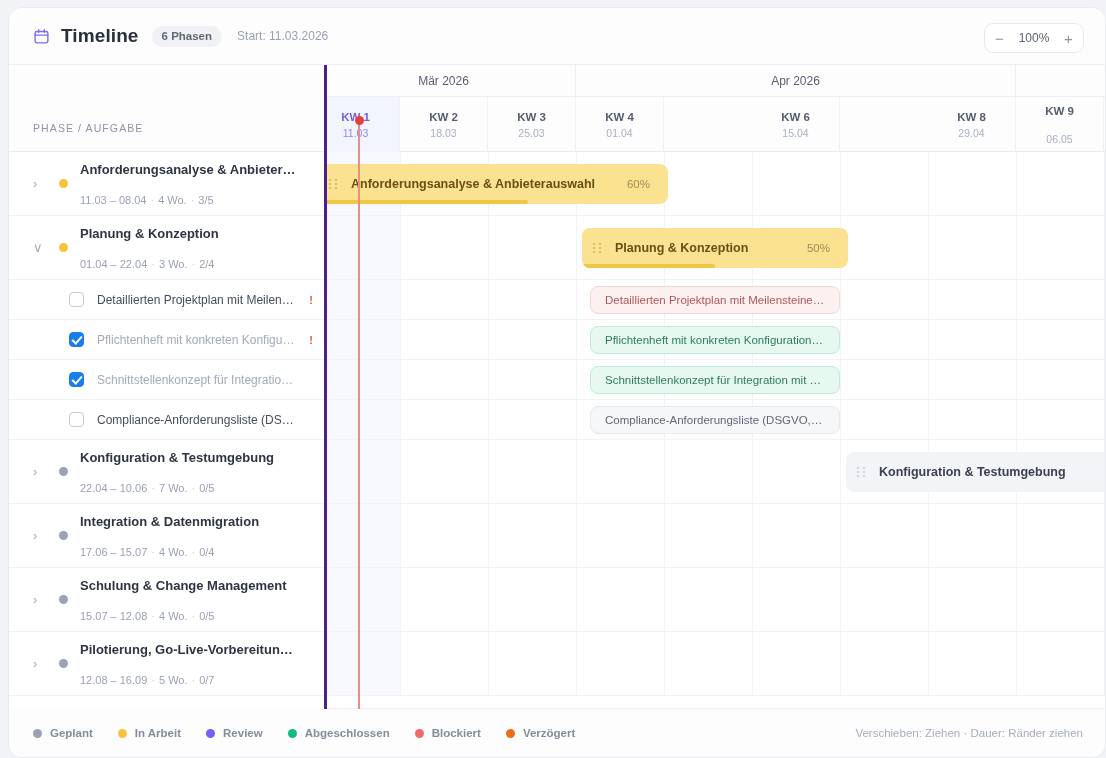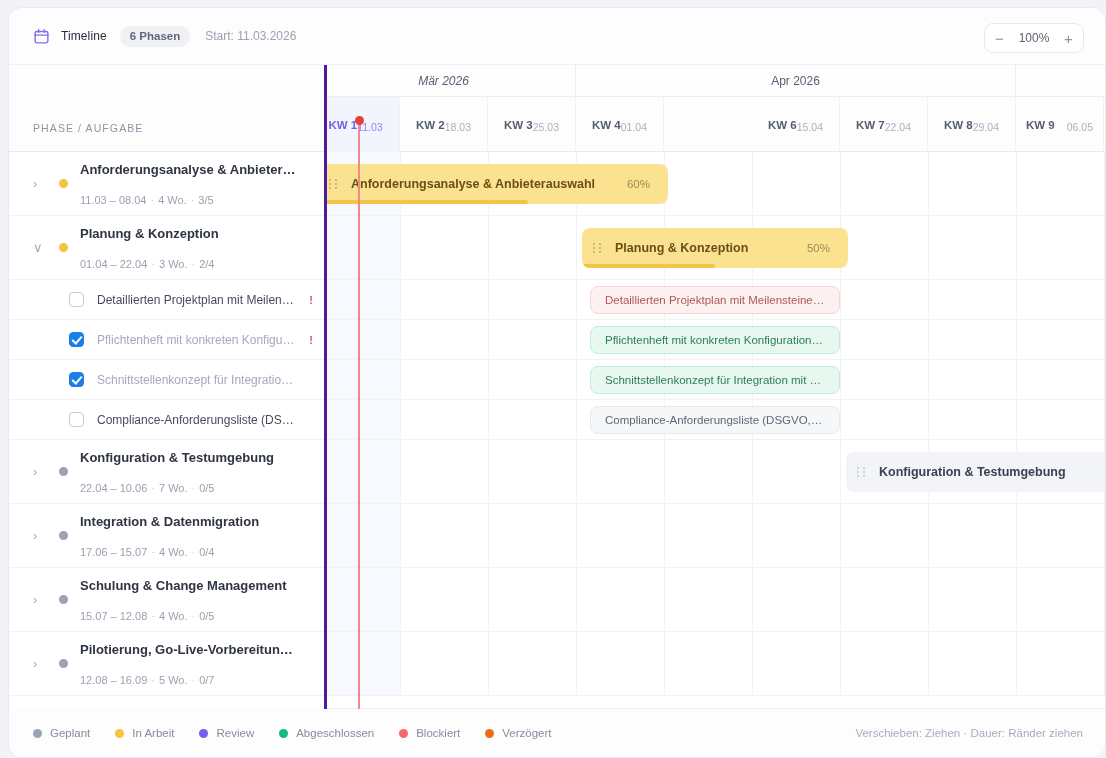--- a/index.html
+++ b/index.html
@@ -23,21 +23,21 @@
   .hdr {
     position: relative;
     height: 57px;
     display: flex; align-items: center;
     padding: 0 22px 0 24px;
     background: #fdfdfe;
     border-bottom: 1px solid #edeff4;
   }
   .cal-icon { width: 17px; height: 17px; margin-right: 11px; display: block; }
   .hdr-title {
-    font-size: 12px; font-weight: normal; color: #2a2f3d;
+    font-size: 19px; font-weight: bold; color: #2a2f3d;
     letter-spacing: .1px;
   }
   .badge {
     margin-left: 13px;
     background: #f0f1f5; color: #606878;
     font-size: 11.5px; font-weight: bold;
     padding: 4px 10px 5px; border-radius: 11px;
   }
   .startdate {
     margin-left: 15px;
@@ -77,21 +77,21 @@
     position: absolute; top: 0; height: 32px;
     display: flex; align-items: center; justify-content: center;
     font-size: 12px; color: #5a6173;
     border-right: 1px solid #eceef3;
   }
   
   .weeks { position: relative; height: 55px; border-bottom: 1px solid #e9ebf1; background: #fdfdfe; }
   .wk {
     position: absolute; top: 0; height: 55px; width: 88px;
     border-right: 1px solid #eff1f5;
-    display: flex; flex-direction: row; align-items: center; justify-content: center;
+    display: flex; flex-direction: column; align-items: center; justify-content: center;
   }
   .wk.cur { background: #f2f5fd; }
   .wk .wl { font-size: 11.5px; font-weight: bold; color: #555d6e; }
   .wk.cur .wl { color: #6e62e8; }
   .wk .wd { font-size: 10.5px; color: #a9b0bf; margin-top: 4px; }
   .wk.cur .wd { color: #8d8af0; }
 
   
   .sb-head {
     height: 87px; display: flex; align-items: flex-end;
@@ -199,21 +199,21 @@
   }
 
   
   .ftr {
     position: absolute; left: 0; right: 0; bottom: 0; height: 49px;
     border-top: 1px solid #edeff4; background: #fdfdfe;
     display: flex; align-items: center; padding: 0 22px 0 24px;
   }
   .lgd { display: flex; align-items: center; margin-right: 25px; }
   .lgd i { width: 9px; height: 9px; border-radius: 50%; margin-right: 8px; display: block; }
-  .lgd span { font-size: 11.5px; color: #848c9c; }
+  .lgd span { font-size: 11.5px; color: #848c9c; font-weight: bold; }
   .hint { margin-left: auto; font-size: 11.5px; color: #a6adbb; }
 </style>
 </head>
 <body>
 
 <div class="card">
 
   <div class="hdr">
     <svg class="cal-icon" viewBox="0 0 24 24" fill="none" stroke="#7c6ef3" stroke-width="2" stroke-linecap="round">
       <rect x="3" y="5" width="18" height="16" rx="2.5"></rect>
@@ -303,21 +303,21 @@
             <div class="ph-txt">
               <div class="ph-name">Pilotierung, Go-Live-Vorbereitung…</div>
               <div class="ph-meta"><span>12.08 – 16.09</span><span class="sep">·</span><span>5 Wo.</span><span class="sep">·</span><span>0/7</span></div>
             </div>
           </div>
         </div>
     </div>
 
     <div class="tl">
       <div class="months" id="months">
-          <div class="month" style="left: 0px; width: 264px; font-style: italic;">
+          <div class="month" style="left: 0px; width: 264px;">
             <span>Mär 2026</span>
           </div>
           <div class="month" style="left: 264px; width: 440px;">
             <span>Apr 2026</span>
           </div>
           <div class="month" style="left: 704px; width: 99px;">
             <span></span>
           </div>
         </div>
       <div class="weeks" id="weeks">
@@ -333,24 +333,20 @@
             <div class="wl">KW 3</div>
             <div class="wd">25.03</div>
           </div>
           <div class="wk" style="left: 264px;">
             <div class="wl">KW 4</div>
             <div class="wd">01.04</div>
           </div>
           <div class="wk" style="left: 440px;">
             <div class="wl">KW 6</div>
             <div class="wd">15.04</div>
-          </div>
-          <div class="wk" style="left: 528px;">
-            <div class="wl">KW 7</div>
-            <div class="wd">22.04</div>
           </div>
           <div class="wk" style="left: 616px;">
             <div class="wl">KW 8</div>
             <div class="wd">29.04</div>
           </div>
           <div class="wk" style="left: 704px; gap: 12px;">
             <div class="wl">KW 9</div>
             <div class="wd">06.05</div>
           </div>
         </div>

